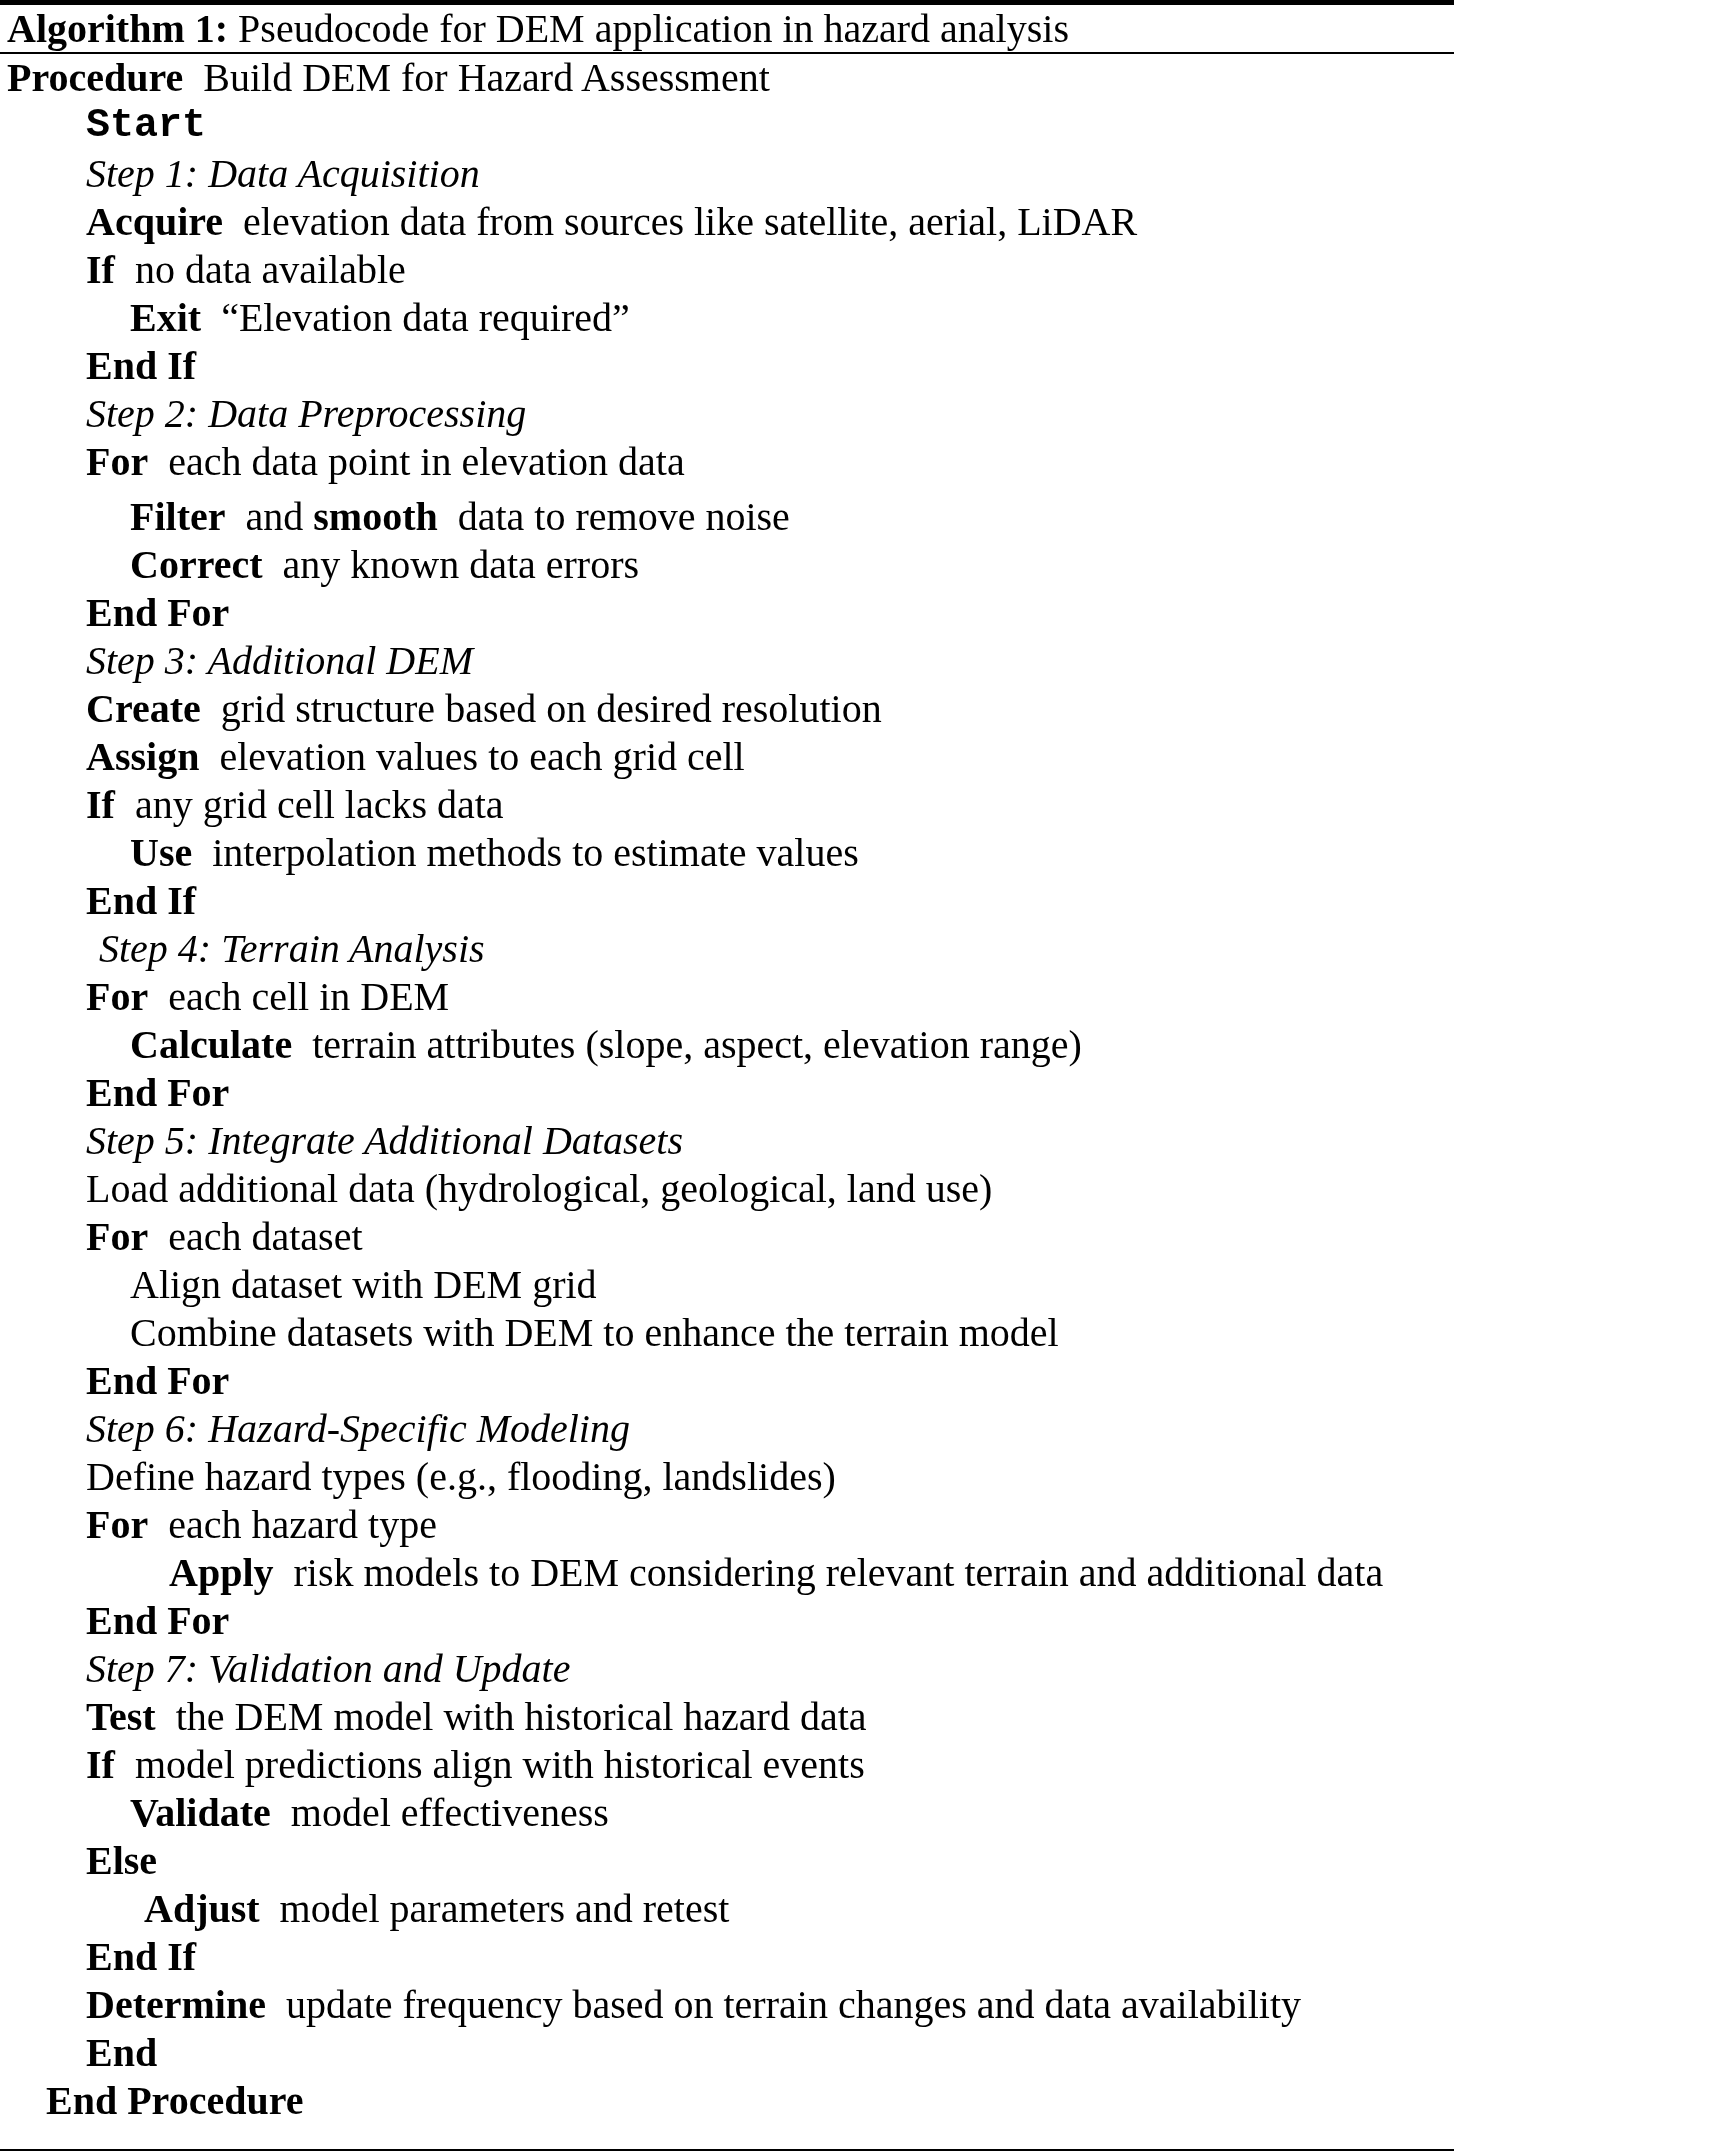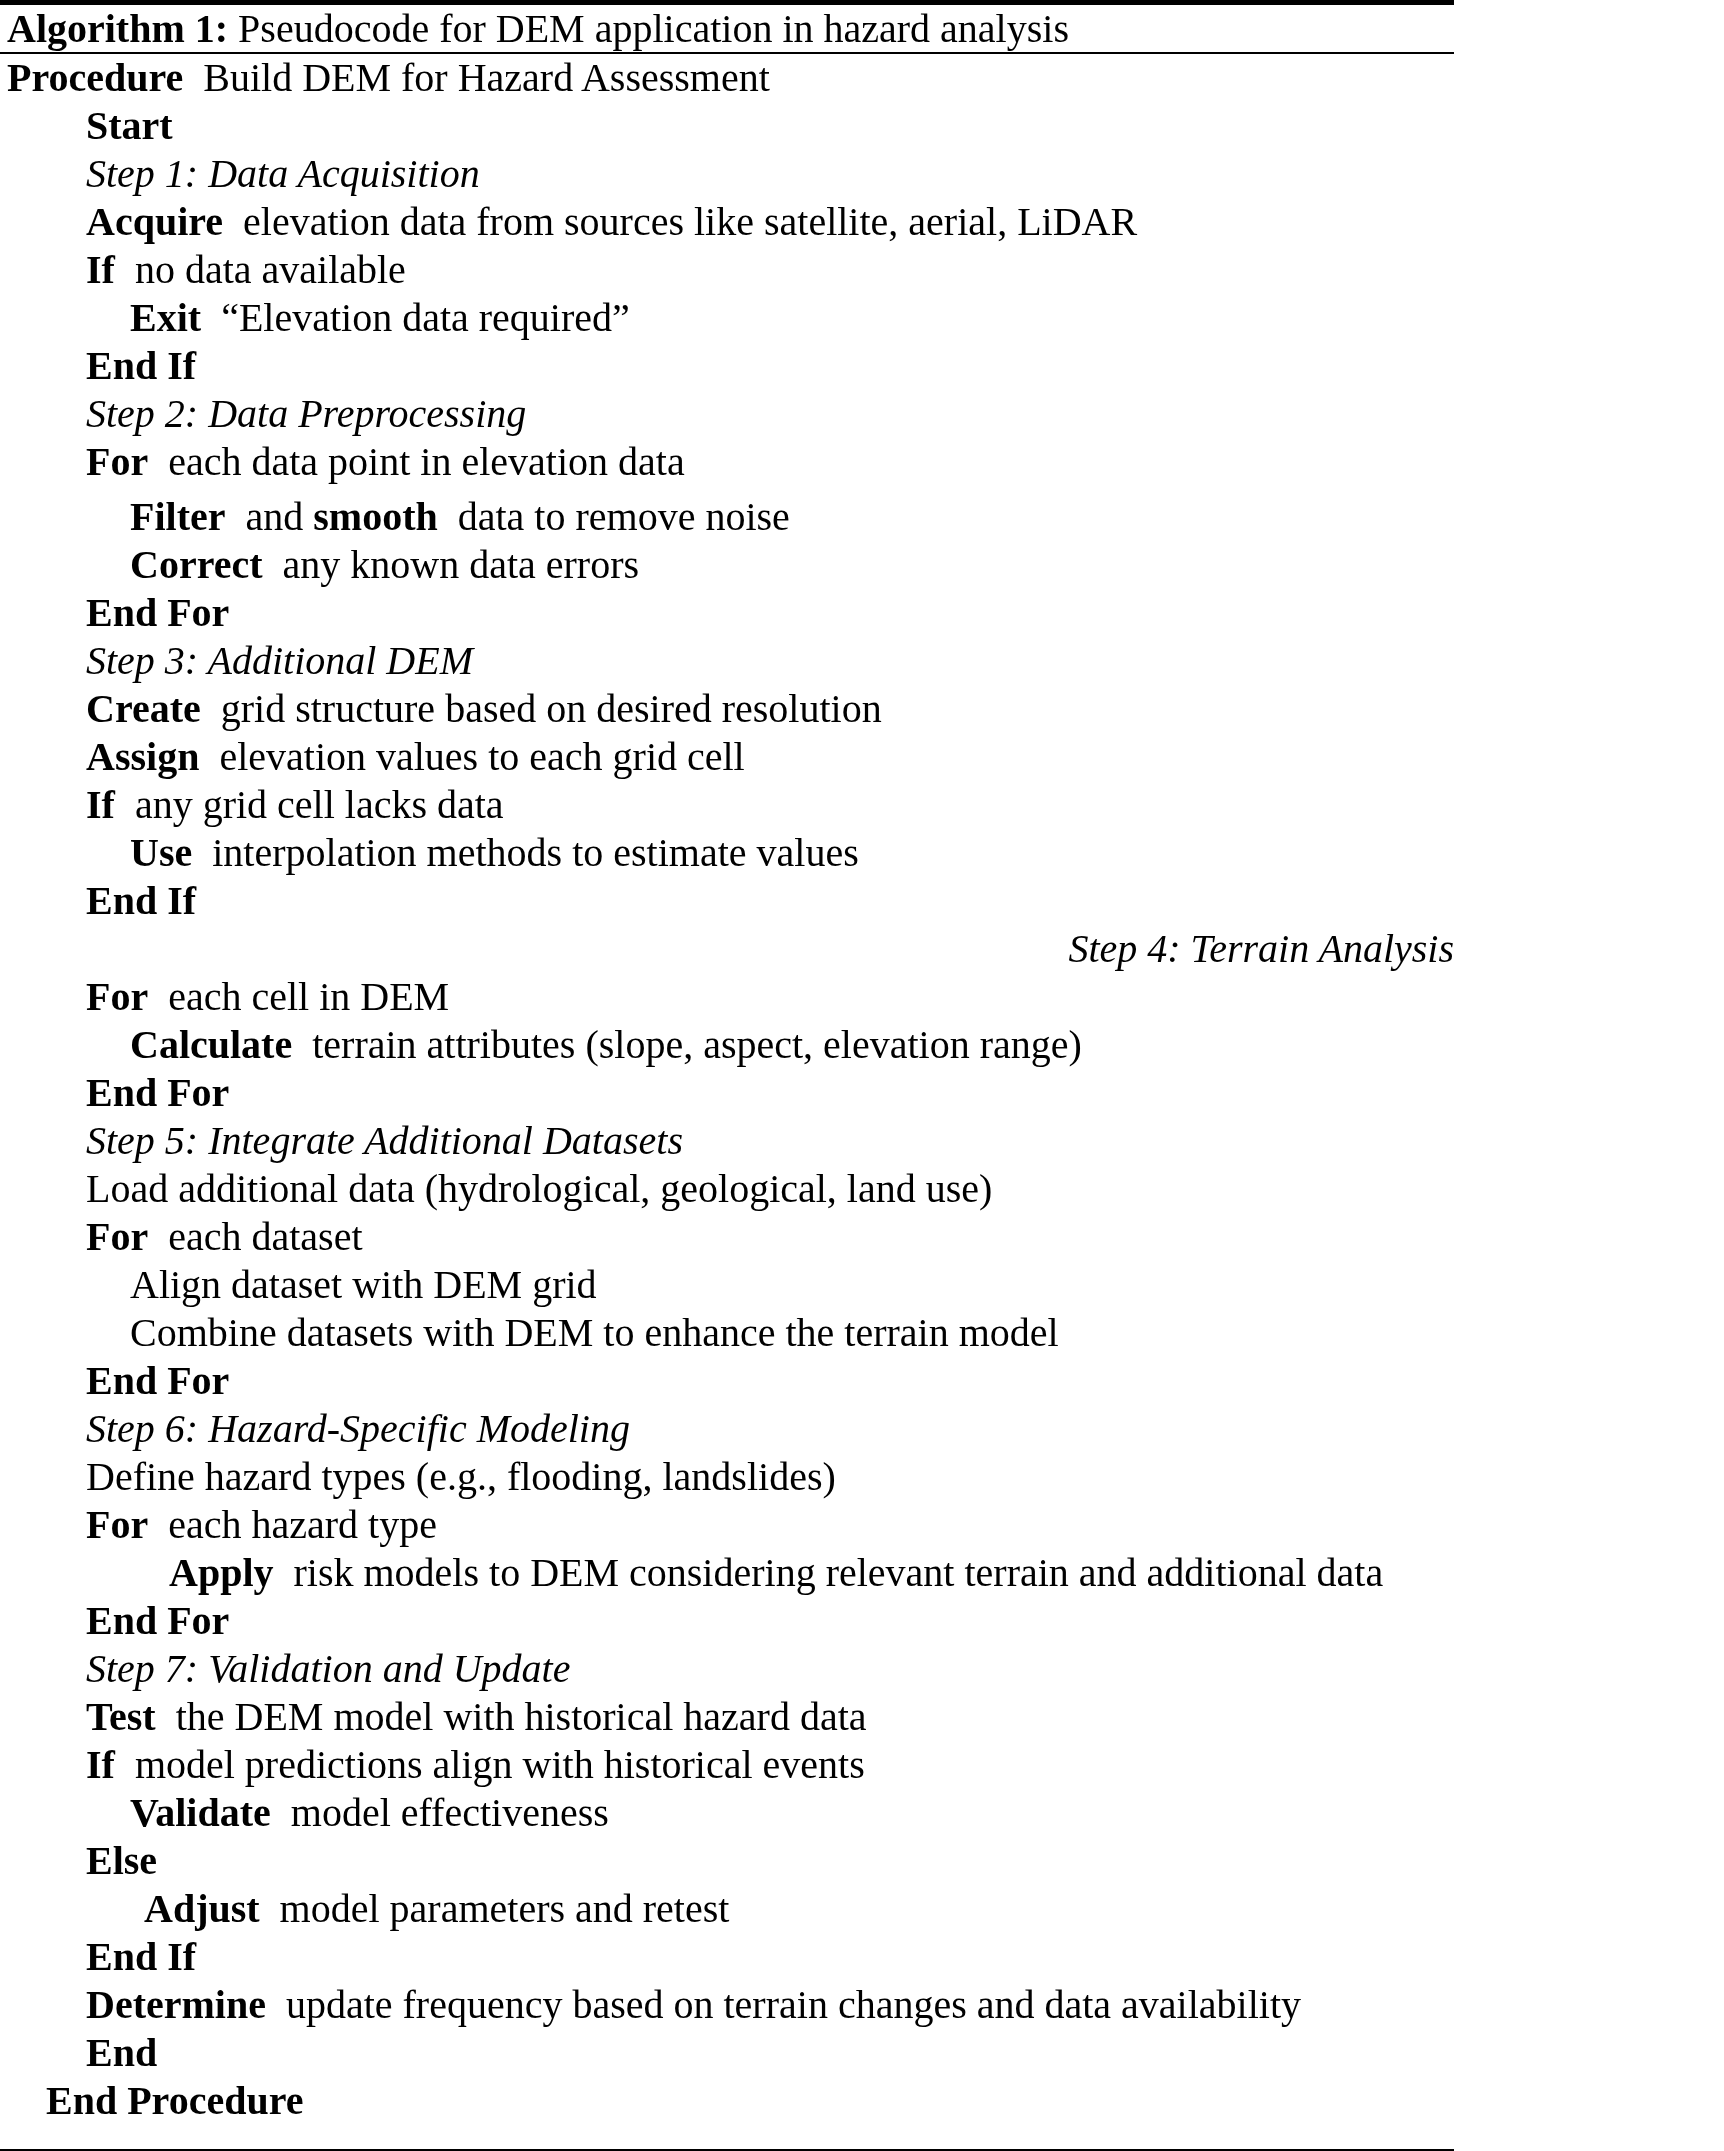--- a/index.html
+++ b/index.html
@@ -52,38 +52,38 @@
   }
 </style>
 </head>
 <body>
 
 <div class="page" style="--fg: #000000; --bg: #ffffff; --rule: #000000;">
   <div class="top-rule"></div>
   <div class="caption"><span class="label">Algorithm 1:</span><span class="regular"> Pseudocode for DEM application in hazard analysis</span></div>
   <div class="pseudocode">
       <div class="line" style="padding-left: 7px;"><span class="bold">Procedure</span><span class="regular">  Build DEM for Hazard Assessment</span></div>
-      <div class="line" style="padding-left: 86px;"><span class="bold">Start</span></div>
+      <div class="line" style="padding-left: 86px; font-family: Liberation Mono, monospace;"><span class="bold">Start</span></div>
       <div class="line" style="padding-left: 86px;"><span class="bolditalic">Step 1: Data Acquisition</span></div>
       <div class="line" style="padding-left: 86px;"><span class="bold">Acquire</span><span class="regular">  elevation data from sources like satellite, aerial, LiDAR</span></div>
       <div class="line" style="padding-left: 86px;"><span class="bold">If</span><span class="regular">  no data available</span></div>
       <div class="line" style="padding-left: 130px;"><span class="bold">Exit</span><span class="regular">  “Elevation data required”</span></div>
       <div class="line" style="padding-left: 86px;"><span class="bold">End If</span></div>
       <div class="line" style="padding-left: 86px;"><span class="bolditalic">Step 2: Data Preprocessing</span></div>
       <div class="line" style="padding-left: 86px;"><span class="bold">For</span><span class="regular">  each data point in elevation data</span></div>
       <div class="line" style="padding-left: 130px; margin-top: 7px;"><span class="bold">Filter</span><span class="regular">  and </span><span class="bold">smooth</span><span class="regular">  data to remove noise</span></div>
       <div class="line" style="padding-left: 130px;"><span class="bold">Correct</span><span class="regular">  any known data errors</span></div>
       <div class="line" style="padding-left: 86px;"><span class="bold">End For</span></div>
       <div class="line" style="padding-left: 86px;"><span class="bolditalic">Step 3: Additional DEM</span></div>
       <div class="line" style="padding-left: 86px;"><span class="bold">Create</span><span class="regular">  grid structure based on desired resolution</span></div>
       <div class="line" style="padding-left: 86px;"><span class="bold">Assign</span><span class="regular">  elevation values to each grid cell</span></div>
       <div class="line" style="padding-left: 86px;"><span class="bold">If</span><span class="regular">  any grid cell lacks data</span></div>
       <div class="line" style="padding-left: 130px;"><span class="bold">Use</span><span class="regular">  interpolation methods to estimate values</span></div>
       <div class="line" style="padding-left: 86px;"><span class="bold">End If</span></div>
-      <div class="line" style="padding-left: 99px; text-align: right;"><span class="bolditalic">Step 4: Terrain Analysis</span></div>
+      <div class="line" style="padding-left: 99px;"><span class="bolditalic">Step 4: Terrain Analysis</span></div>
       <div class="line" style="padding-left: 86px;"><span class="bold">For</span><span class="regular">  each cell in DEM</span></div>
       <div class="line" style="padding-left: 130px;"><span class="bold">Calculate</span><span class="regular">  terrain attributes (slope, aspect, elevation range)</span></div>
       <div class="line" style="padding-left: 86px;"><span class="bold">End For</span></div>
       <div class="line" style="padding-left: 86px;"><span class="bolditalic">Step 5: Integrate Additional Datasets</span></div>
       <div class="line" style="padding-left: 86px;"><span class="regular">Load additional data (hydrological, geological, land use)</span></div>
       <div class="line" style="padding-left: 86px;"><span class="bold">For</span><span class="regular">  each dataset</span></div>
       <div class="line" style="padding-left: 130px;"><span class="regular">Align dataset with DEM grid</span></div>
       <div class="line" style="padding-left: 130px;"><span class="regular">Combine datasets with DEM to enhance the terrain model</span></div>
       <div class="line" style="padding-left: 86px;"><span class="bold">End For</span></div>
       <div class="line" style="padding-left: 86px;"><span class="bolditalic">Step 6: Hazard-Specific Modeling</span></div>

